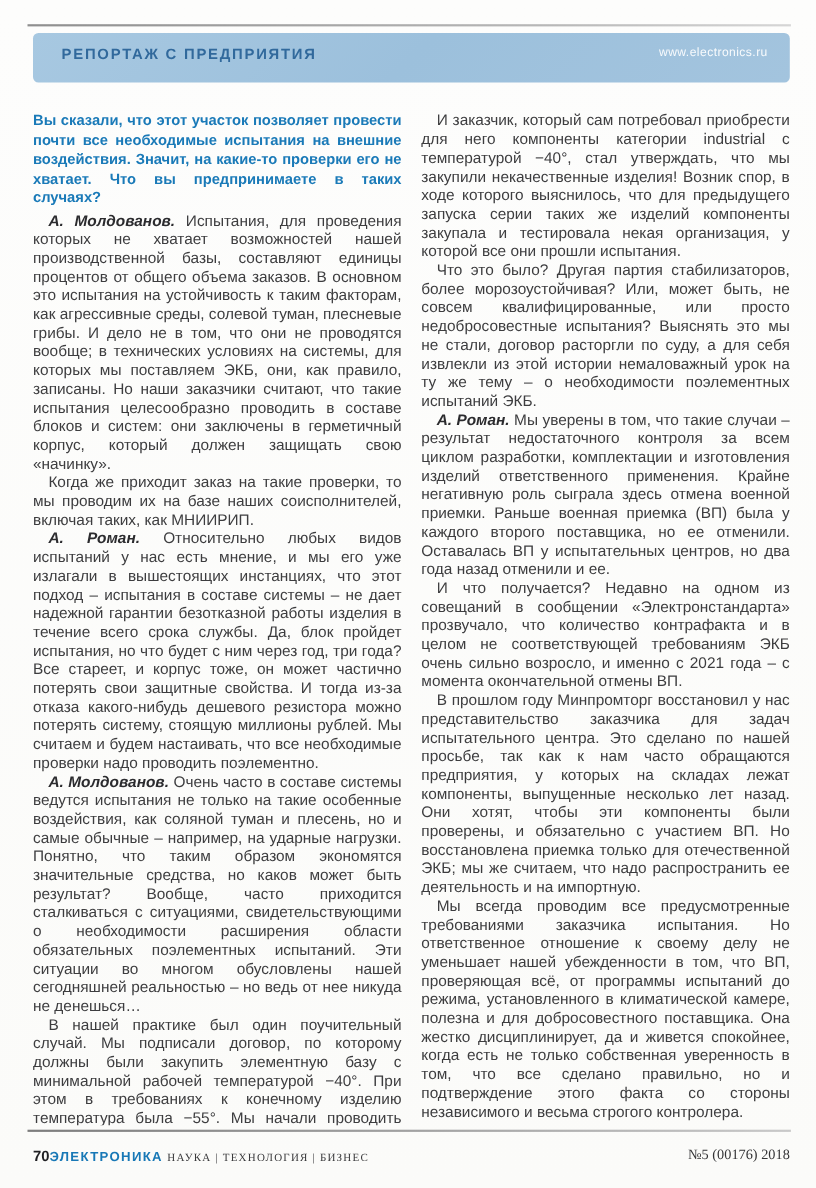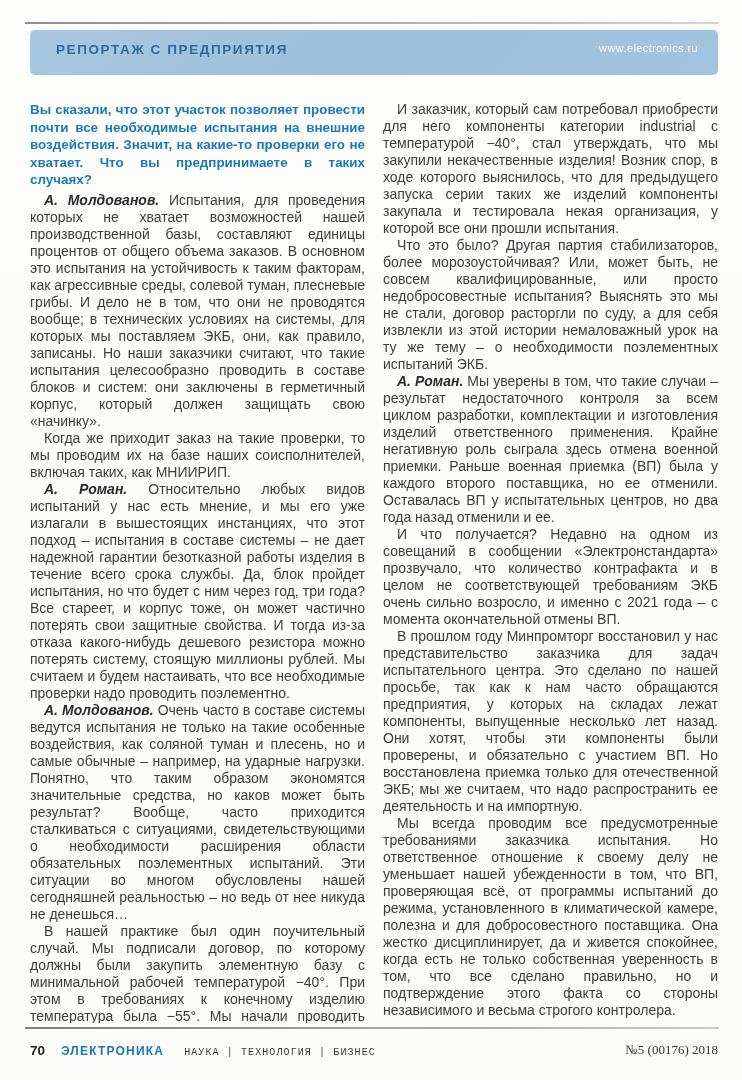--- a/index.html
+++ b/index.html
@@ -49,26 +49,26 @@
   .footer-rule {
     position: absolute; top: 1027px; left: 25px; width: 694px; height: 2px;
     background: linear-gradient(90deg, #7d7d7d 0%, #a9a9a9 60%, #c9c9c9 100%);
   }
   .footer {
     position: absolute; top: 1042px; left: 30px; width: 688px;
     display: flex; align-items: flex-end;
   }
   .page-number { font-size: 13.5px; font-weight: bold; color: #1f1f22; }
   .magazine-name {
-    margin-left: 16px; color: #1878b6; font-weight: bold;
+    color: #1878b6; font-weight: bold;
     font-size: 12px; letter-spacing: 1.2px;
   }
   .magazine-tagline {
-    margin-left: 20px; color: #3a3a3c;
-    font-family: Liberation Mono, monospace;
+    margin-left: 4px; color: #3a3a3c;
+    font-family: Liberation Serif, serif;
     font-size: 10px; letter-spacing: 1.1px;
   }
   .issue-number {
     margin-left: auto; color: #333335;
     font-family: "Liberation Serif", serif; font-size: 13px;
   }
 </style>
 </head>
 <body>
 

